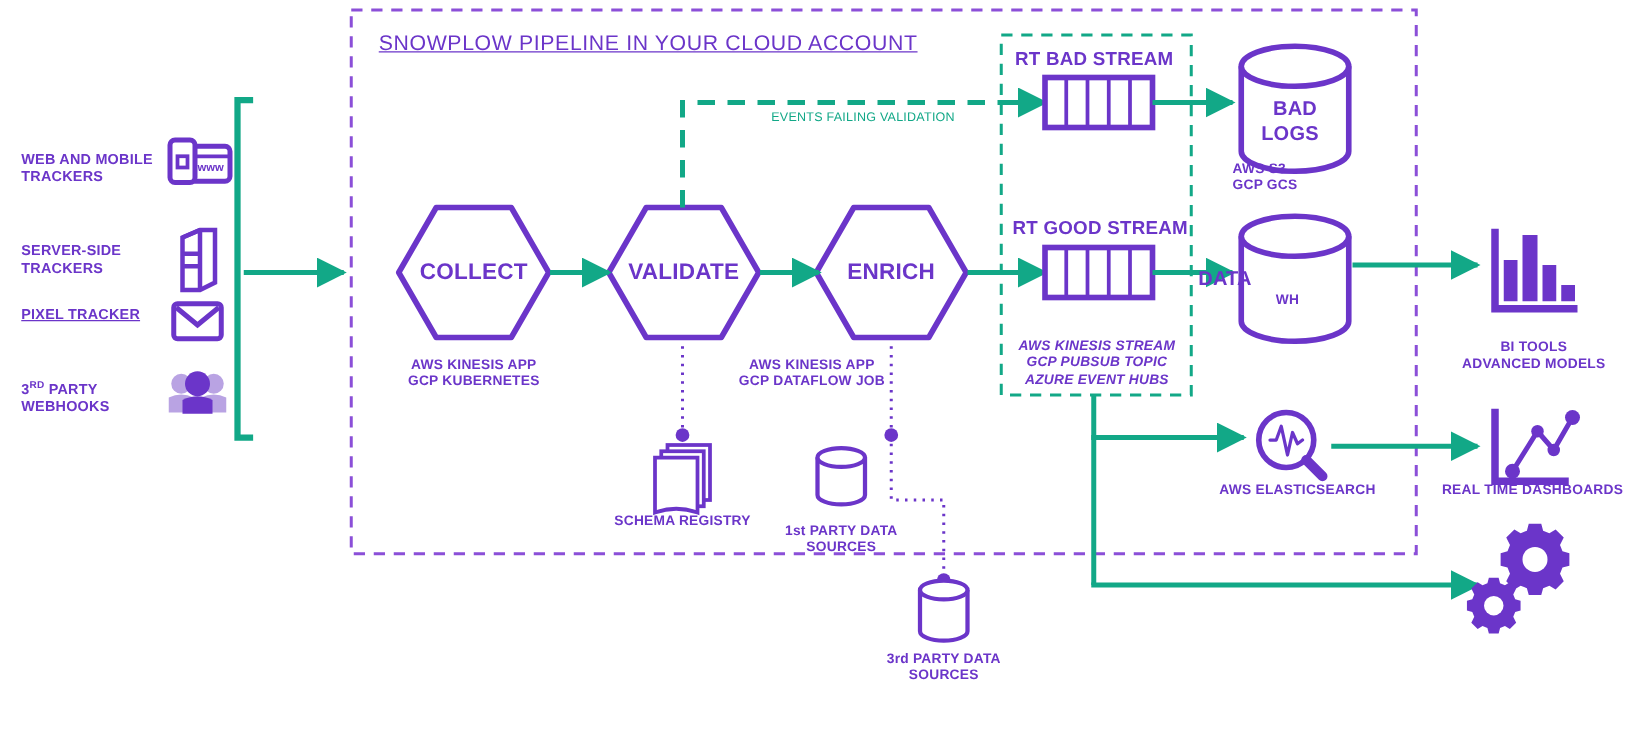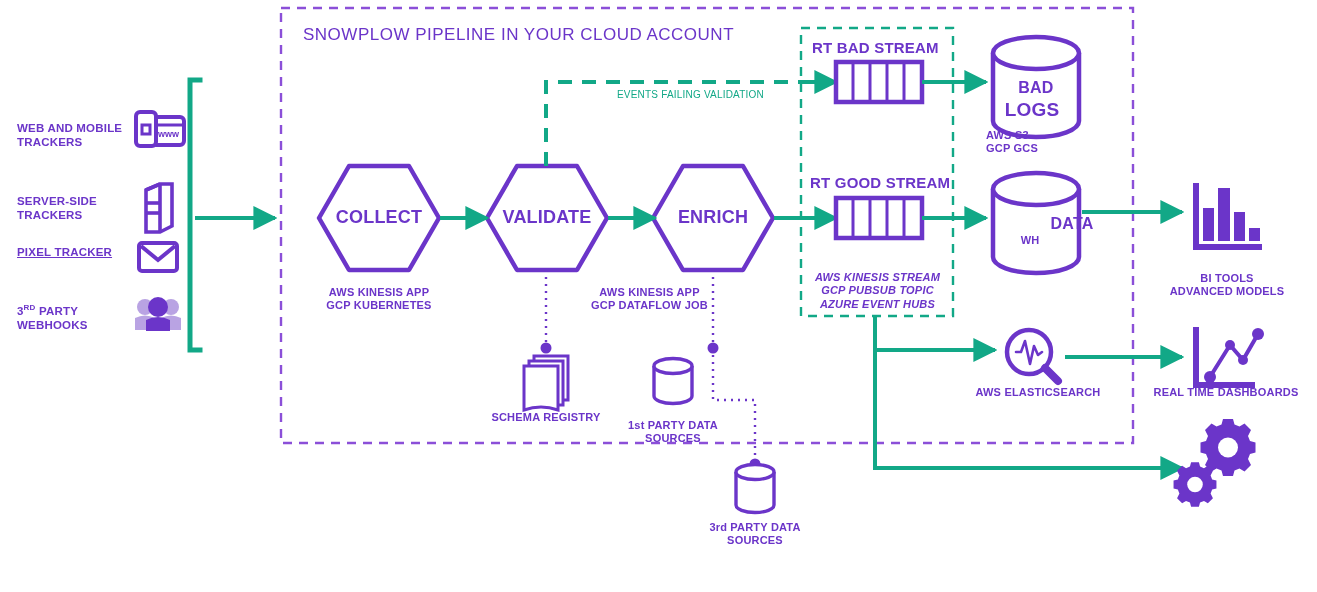--- a/index.html
+++ b/index.html
@@ -171,21 +171,21 @@
     <g>
       <circle cx="145" cy="307" r="8" fill="#B9A3E3"></circle>
       <path d="M135,330 L135,318 Q145,313 155,318 L155,330 Z" fill="#B9A3E3"></path>
       <circle cx="171" cy="307" r="8" fill="#B9A3E3"></circle>
       <path d="M161,330 L161,318 Q171,313 181,318 L181,330 Z" fill="#B9A3E3"></path>
       <circle cx="158" cy="307" r="10" fill="#6B35C9"></circle>
       <path d="M146,331 L146,320 Q158,314 170,320 L170,331 Z" fill="#6B35C9"></path>
     </g>
   </svg>
 
-  <div class="lbl" style="left:303px;top:25px;font-size:17px;font-weight:normal;letter-spacing:.5px;">SNOWPLOW PIPELINE IN YOUR CLOUD ACCOUNT</div>
+  <div class="lbl" style="left:303px;top:25px;font-size:17px;font-weight:normal;letter-spacing:.5px;text-decoration:underline;">SNOWPLOW PIPELINE IN YOUR CLOUD ACCOUNT</div>
 
   <div class="lbl" style="left:17px;top:121px;font-size:11.5px;">WEB AND MOBILE
 TRACKERS</div>
   <div class="lbl" style="left:17px;top:194px;font-size:11.5px;">SERVER-SIDE
 TRACKERS</div>
   <div class="lbl" style="left:17px;top:245px;font-size:11.5px;text-decoration:underline;">PIXEL TRACKER</div>
   <div class="lbl" style="left:17px;top:303px;font-size:11.5px;">3<sup style="font-size:8px;">RD</sup> PARTY<br>WEBHOOKS</div>
 
   <div class="lbl c" style="left:329px;top:207px;width:100px;font-size:18px;font-weight:bold;">COLLECT</div>
   <div class="lbl c" style="left:497px;top:207px;width:100px;font-size:18px;font-weight:bold;">VALIDATE</div>
@@ -198,25 +198,25 @@
 
   <div class="lbl teal" style="left:585px;top:89px;font-size:10px;margin-left:32px;">EVENTS FAILING VALIDATION</div>
 
   <div class="lbl" style="left:812px;top:39px;font-size:15px;">RT BAD STREAM</div>
   <div class="lbl" style="left:810px;top:174px;font-size:15px;">RT GOOD STREAM</div>
   <div class="lbl c" style="left:805px;top:271px;width:145px;font-size:11px;font-style:italic;">AWS KINESIS STREAM
 GCP PUBSUB TOPIC
 AZURE EVENT HUBS</div>
 
   <div class="lbl c" style="left:996px;top:78px;width:80px;font-size:16px;">BAD</div>
-  <div class="lbl c" style="left:996px;top:98px;width:72px;font-size:19px;">LOGS</div>
+  <div class="lbl c" style="left:996px;top:98px;width:72px;font-size:16px;">LOGS</div>
   <div class="lbl c" style="left:986px;top:129px;width:100px;font-size:11px;text-align:left;">AWS S3
 GCP GCS</div>
 
-  <div class="lbl c" style="left:1040px;top:214px;width:64px;font-size:16px;">DATA</div>
+  <div class="lbl c" style="left:948px;top:214px;width:64px;font-size:16px;">DATA</div>
   <div class="lbl c" style="left:996px;top:234px;width:68px;font-size:11px;">WH</div>
 
   <div class="lbl c" style="left:481px;top:411px;width:130px;font-size:11px;">SCHEMA REGISTRY</div>
   <div class="lbl c" style="left:615px;top:403px;width:116px;font-size:11px;margin-top:16px;">1st PARTY DATA
 SOURCES</div>
   <div class="lbl c" style="left:697px;top:521px;width:116px;font-size:11px;">3rd PARTY DATA
 SOURCES</div>
 
   <div class="lbl c" style="left:1152px;top:272px;width:150px;font-size:11px;">BI TOOLS
 ADVANCED MODELS</div>

